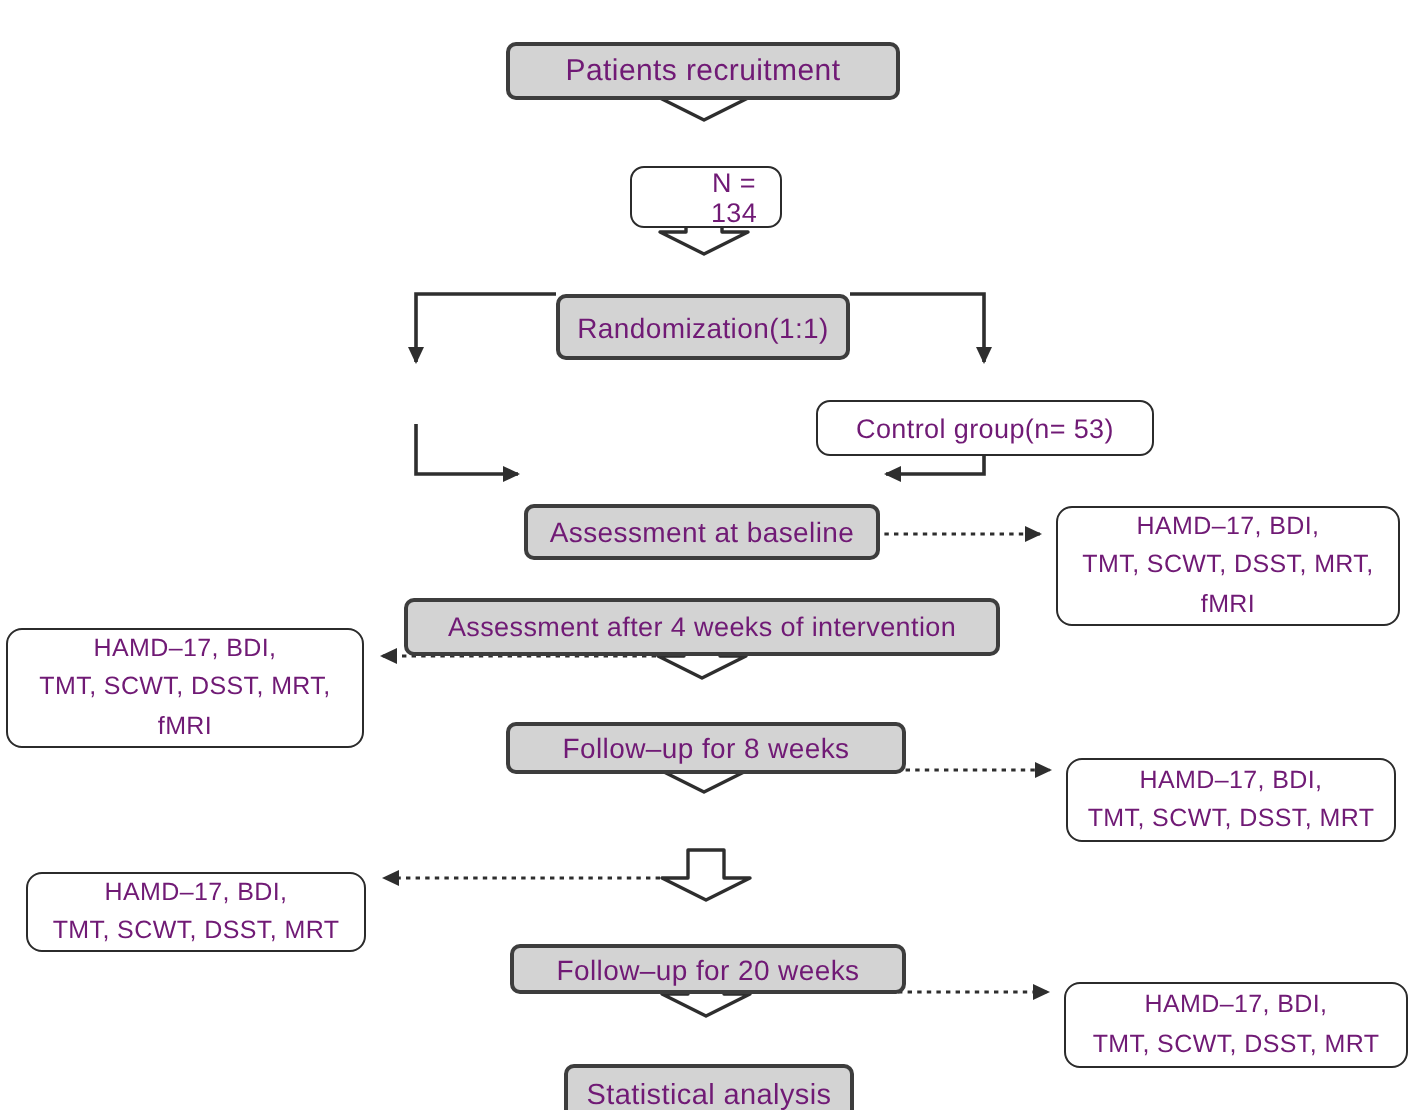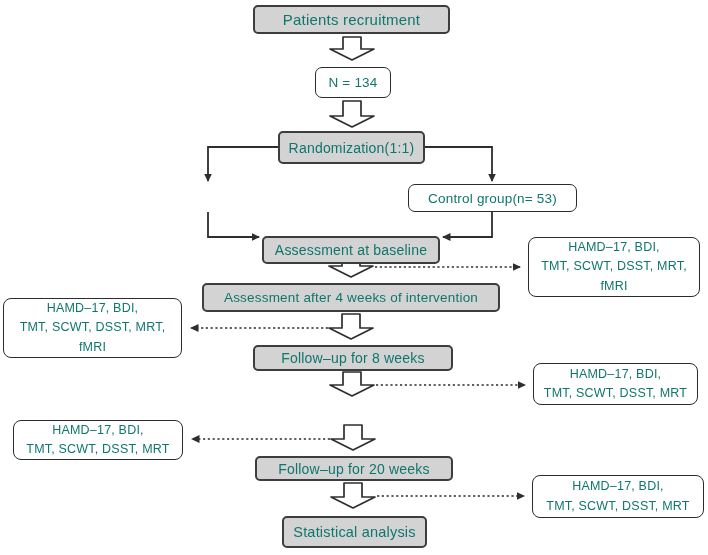--- a/index.html
+++ b/index.html
@@ -18,22 +18,23 @@
     width: 708px; height: 555px;
     pointer-events: none;
   }
   .node {
     position: absolute;
     box-sizing: border-box;
     display: flex;
     align-items: center;
     justify-content: center;
     text-align: center;
-    color: #0f766e;
+    color: #701a75;
     letter-spacing: 0.2px;
+    margin-top: 16px;
   }
   .stage {
     background: #d3d3d3;
     border: 2px solid #3d3d3d;
     border-radius: 5px;
     font-size: 14px;
   }
   .plain {
     background: #ffffff;
     border: 1.6px solid #2b2b2b;
@@ -75,21 +76,21 @@
 
     <line x1="375" y1="267" x2="520" y2="267" stroke="#2e2e2e" stroke-width="1.6" stroke-dasharray="2.2,2.6" marker-end="url(#ah)"></line>
     <line x1="328" y1="328" x2="191" y2="328" stroke="#2e2e2e" stroke-width="1.6" stroke-dasharray="2.2,2.6" marker-end="url(#ah)"></line>
     <line x1="376" y1="385" x2="525" y2="385" stroke="#2e2e2e" stroke-width="1.6" stroke-dasharray="2.2,2.6" marker-end="url(#ah)"></line>
     <line x1="330" y1="439" x2="192" y2="439" stroke="#2e2e2e" stroke-width="1.6" stroke-dasharray="2.2,2.6" marker-end="url(#ah)"></line>
     <line x1="377" y1="496" x2="524" y2="496" stroke="#2e2e2e" stroke-width="1.6" stroke-dasharray="2.2,2.6" marker-end="url(#ah)"></line>
   </svg>
 
   <div class="node stage" style="left:253px; top:5px; width:197px; height:29px; font-size:15px;">Patients recruitment</div>
 
-  <div class="node plain" style="left:315px; top:67px; width:76px; height:31px;">N = 134</div>
+  <div class="node plain" style="left:315px; top:67px; width:76px; height:31px;padding-left:28px;">N = 134</div>
 
   <div class="node stage" style="left:278px; top:131px; width:147px; height:33px;">Randomization(1:1)</div>
 
 
   <div class="node plain" style="left:408px; top:184px; width:169px; height:28px;">Control group(n= 53)</div>
 
   <div class="node stage" style="left:262px; top:236px; width:178px; height:28px;">Assessment at baseline</div>
 
   <div class="node stage" style="left:202px; top:283px; width:298px; height:29px; font-size:13.5px;">Assessment after 4 weeks of intervention</div>
 

